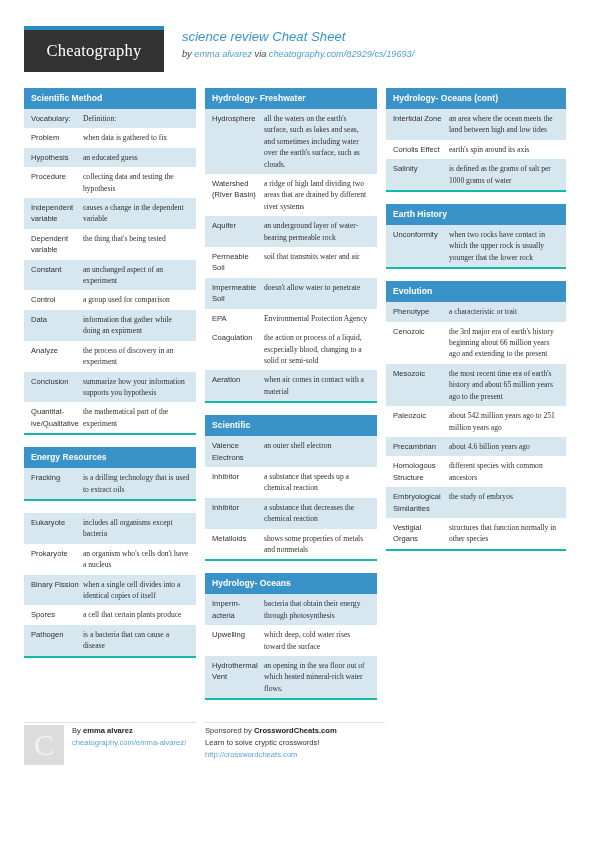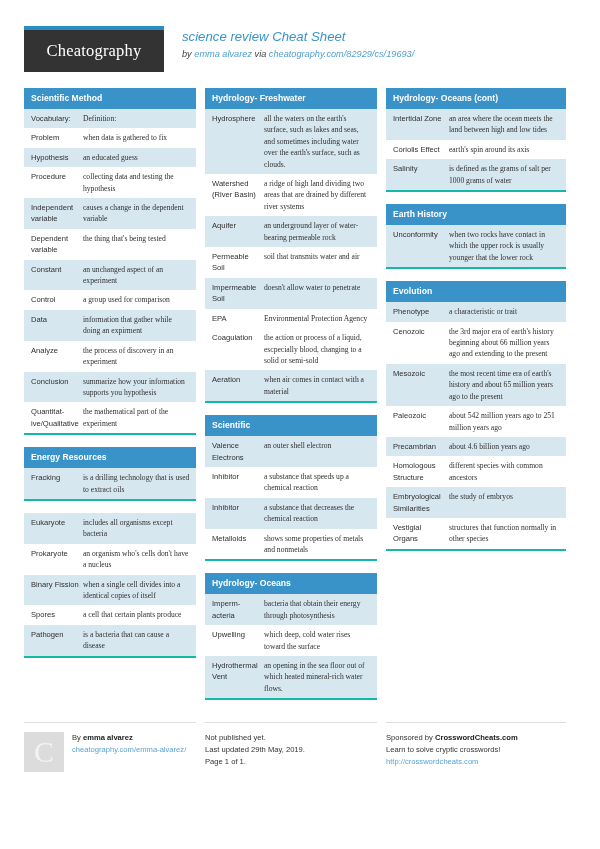--- a/index.html
+++ b/index.html
@@ -114,21 +114,21 @@
   .footer {
     display: flex;
     gap: 9px;
     padding: 10px 24px 0 24px;
     align-items: flex-start;
   }
   .foot-col { width: 172px; flex: 0 0 172px; }
   .foot-col.wide { width: 180px; flex: 0 0 180px; }
   .foot-inner {
     border-top: 1px solid #dedede;
-    padding-top: 9px;
+    padding-top: 2px;
     display: flex;
     align-items: flex-start;
     font-size: 7.6px;
     line-height: 12px;
     color: #333;
   }
   .avatar {
     width: 40px; height: 40px;
     flex: 0 0 40px;
     background: #dcdcdc;
@@ -387,29 +387,20 @@
         <div class="avatar">C</div>
         <div class="foot-text">
           <span class="foot-line">
             <span>By</span>
             <span class="strong">emma alvarez</span>
           </span>
           <span class="foot-link">cheatography.com/emma-alvarez/</span>
         </div>
       </div>
     </div>
-    <div class="foot-col">
-      <div class="foot-inner">
-        <div class="foot-text">
-          <span class="foot-line">Not published yet.</span>
-          <span class="foot-line">Last updated 29th May, 2019.</span>
-          <span class="foot-line">Page 1 of 1.</span>
-        </div>
-      </div>
-    </div>
     <div class="foot-col wide">
       <div class="foot-inner">
         <div class="foot-text">
           <span class="foot-line">
             <span>Sponsored by</span>
             <span class="strong">CrosswordCheats.com</span>
           </span>
           <span class="foot-line">Learn to solve cryptic crosswords!</span>
           <span class="foot-link">http://crosswordcheats.com</span>
         </div>

